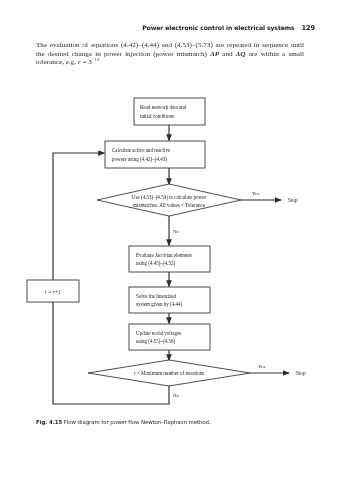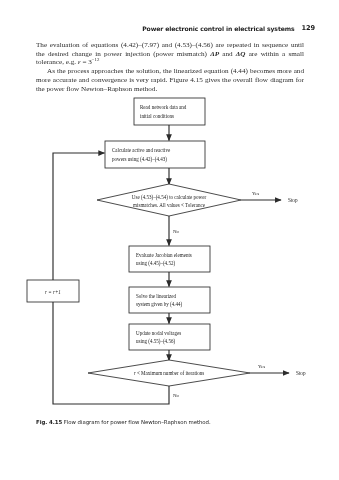--- a/index.html
+++ b/index.html
@@ -20,21 +20,21 @@
     height: 480px;
     background: #ffffff;
   }
 
   
   .running-head {
     position: absolute;
     top: 24px;
     right: 24px;
     display: flex;
-    align-items: center;
+    align-items: flex-start;
     gap: 7px;
     font-family: "DejaVu Sans", sans-serif;
     font-weight: bold;
     font-size: 6.1px;
     letter-spacing: -0.1px;
     color: #1d1d1d;
   }
   .running-head .folio {
     font-size: 6.6px;
   }
@@ -123,22 +123,21 @@
 <body>
 
 <div class="page">
 
   <div class="running-head">
     <span>Power electronic control in electrical systems</span>
     <span class="folio">129</span>
   </div>
 
   <div class="body-text">
-    <p><span>The evaluation of equations (4.42)–(7.97) and (4.53)–(4.56) are repeated in sequence until the desired change in power injection (power mismatch) </span><b><i>ΔP</i></b><span> and </span><b><i>ΔQ</i></b><span> are within a small tolerance, e.g. </span><i>ε</i><span> = 3</span><sup>−12</sup></p>
-    <p class="indent">As the process approaches the solution, the linearized equation (4.44) becomes more and more accurate and convergence is very rapid. Figure 4.15 gives the overall flow diagram for the power flow Newton–Raphson method.</p>
+    <p><span>The evaluation of equations (4.42)–(4.44) and (4.53)–(5.73) are repeated in sequence until the desired change in power injection (power mismatch) </span><b><i>ΔP</i></b><span> and </span><b><i>ΔQ</i></b><span> are within a small tolerance, e.g. </span><i>ε</i><span> = 3</span><sup>−12</sup></p>
   </div>
 
   <div class="figure">
     <svg width="339" height="320" viewBox="0 0 339 320" xmlns="http://www.w3.org/2000/svg">
       <defs>
         <marker id="arrow" markerWidth="6" markerHeight="5" refX="5.4" refY="2.5" orient="auto">
           <path d="M0,0 L6,2.5 L0,5 Z" fill="#2c2c2c"></path>
         </marker>
       </defs>
 

